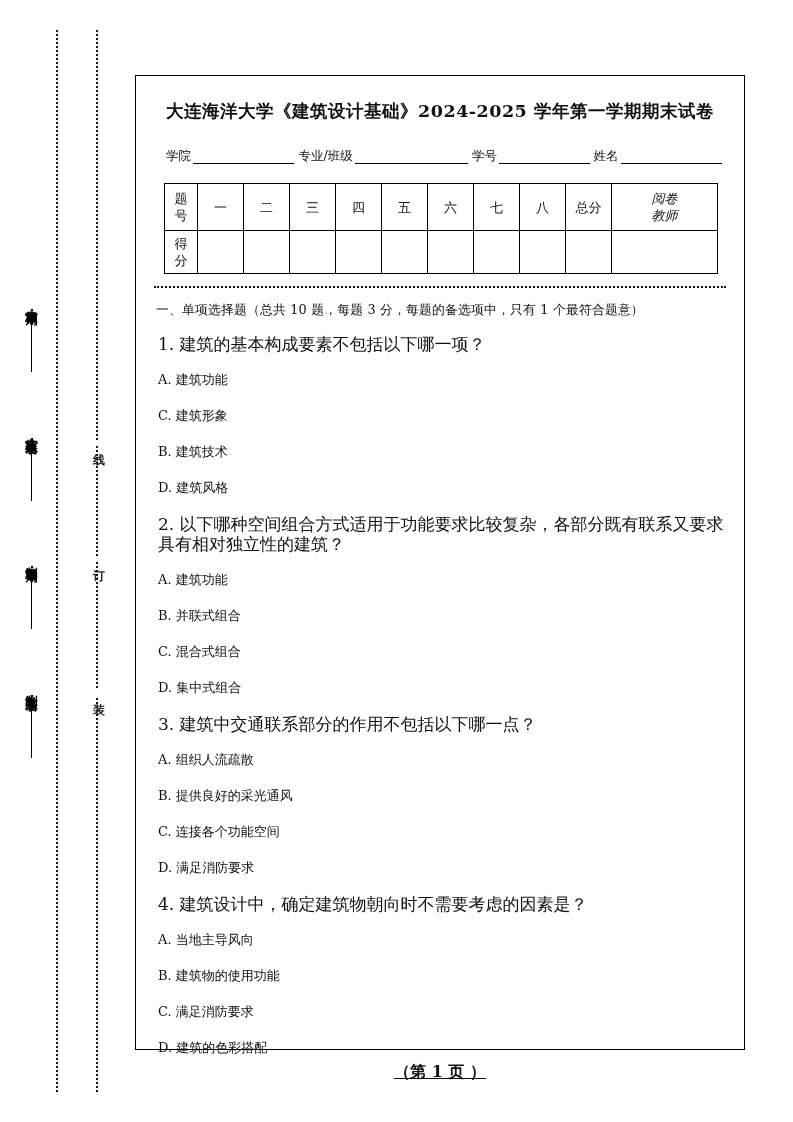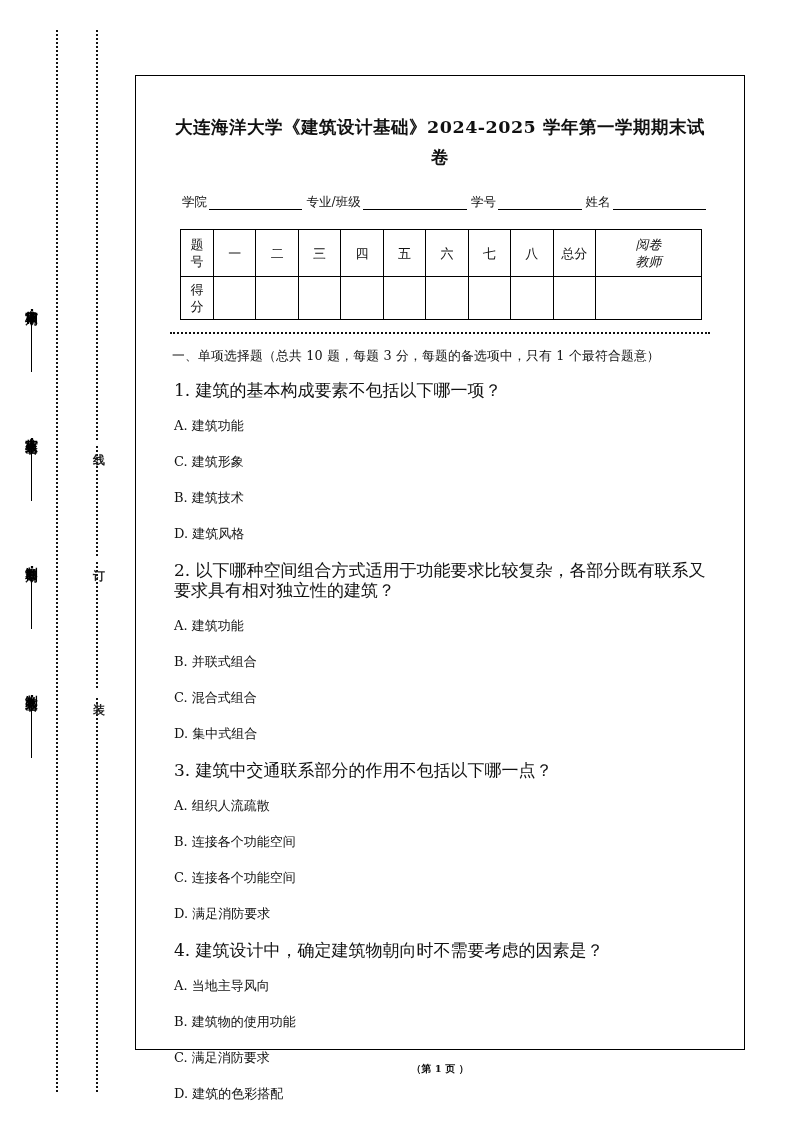--- a/index.html
+++ b/index.html
@@ -82,21 +82,21 @@
 
   
   .page-frame {
     position: absolute;
     left: 135px;
     top: 75px;
     width: 610px;
     height: 975px;
     border: 1.6px solid #000;
     box-sizing: border-box;
-    padding: 16px;
+    padding: 0;
   }
   .inner {
     padding: 14px 16px 0 16px;
   }
 
   .doc-title {
     font-family: "DejaVu Serif", "Liberation Serif", serif;
     font-weight: bold;
     font-size: 17.5px;
     line-height: 30px;
@@ -189,23 +189,24 @@
     padding-left: 2px;
   }
 
   
   .footer {
     position: absolute;
     left: 135px;
     top: 1062px;
     width: 610px;
     text-align: center;
-    font-size: 10px;
+    font-size: 16px;
     font-weight: bold;
     font-family: "DejaVu Serif", "Liberation Serif", serif;
+    text-decoration: underline;
   }
 </style>
 </head>
 <body>
 
 <div class="margin-col">
 
   <div class="vline a"></div>
   <div class="vline b"></div>
 
@@ -305,21 +306,21 @@
         <div class="q-stem">2. 以下哪种空间组合方式适用于功能要求比较复杂，各部分既有联系又要求具有相对独立性的建筑？</div>
         <div class="q-opt">A. 建筑功能</div>
         <div class="q-opt">B. 并联式组合</div>
         <div class="q-opt">C. 混合式组合</div>
         <div class="q-opt">D. 集中式组合</div>
       </div>
 
       <div class="q-block">
         <div class="q-stem">3. 建筑中交通联系部分的作用不包括以下哪一点？</div>
         <div class="q-opt">A. 组织人流疏散</div>
-        <div class="q-opt">B. 连接各个功能空间</div>
+        <div class="q-opt">B. 提供良好的采光通风</div>
         <div class="q-opt">C. 连接各个功能空间</div>
         <div class="q-opt">D. 满足消防要求</div>
       </div>
 
       <div class="q-block">
         <div class="q-stem">4. 建筑设计中，确定建筑物朝向时不需要考虑的因素是？</div>
         <div class="q-opt">A. 当地主导风向</div>
         <div class="q-opt">B. 建筑物的使用功能</div>
         <div class="q-opt">C. 满足消防要求</div>
         <div class="q-opt">D. 建筑的色彩搭配</div>

